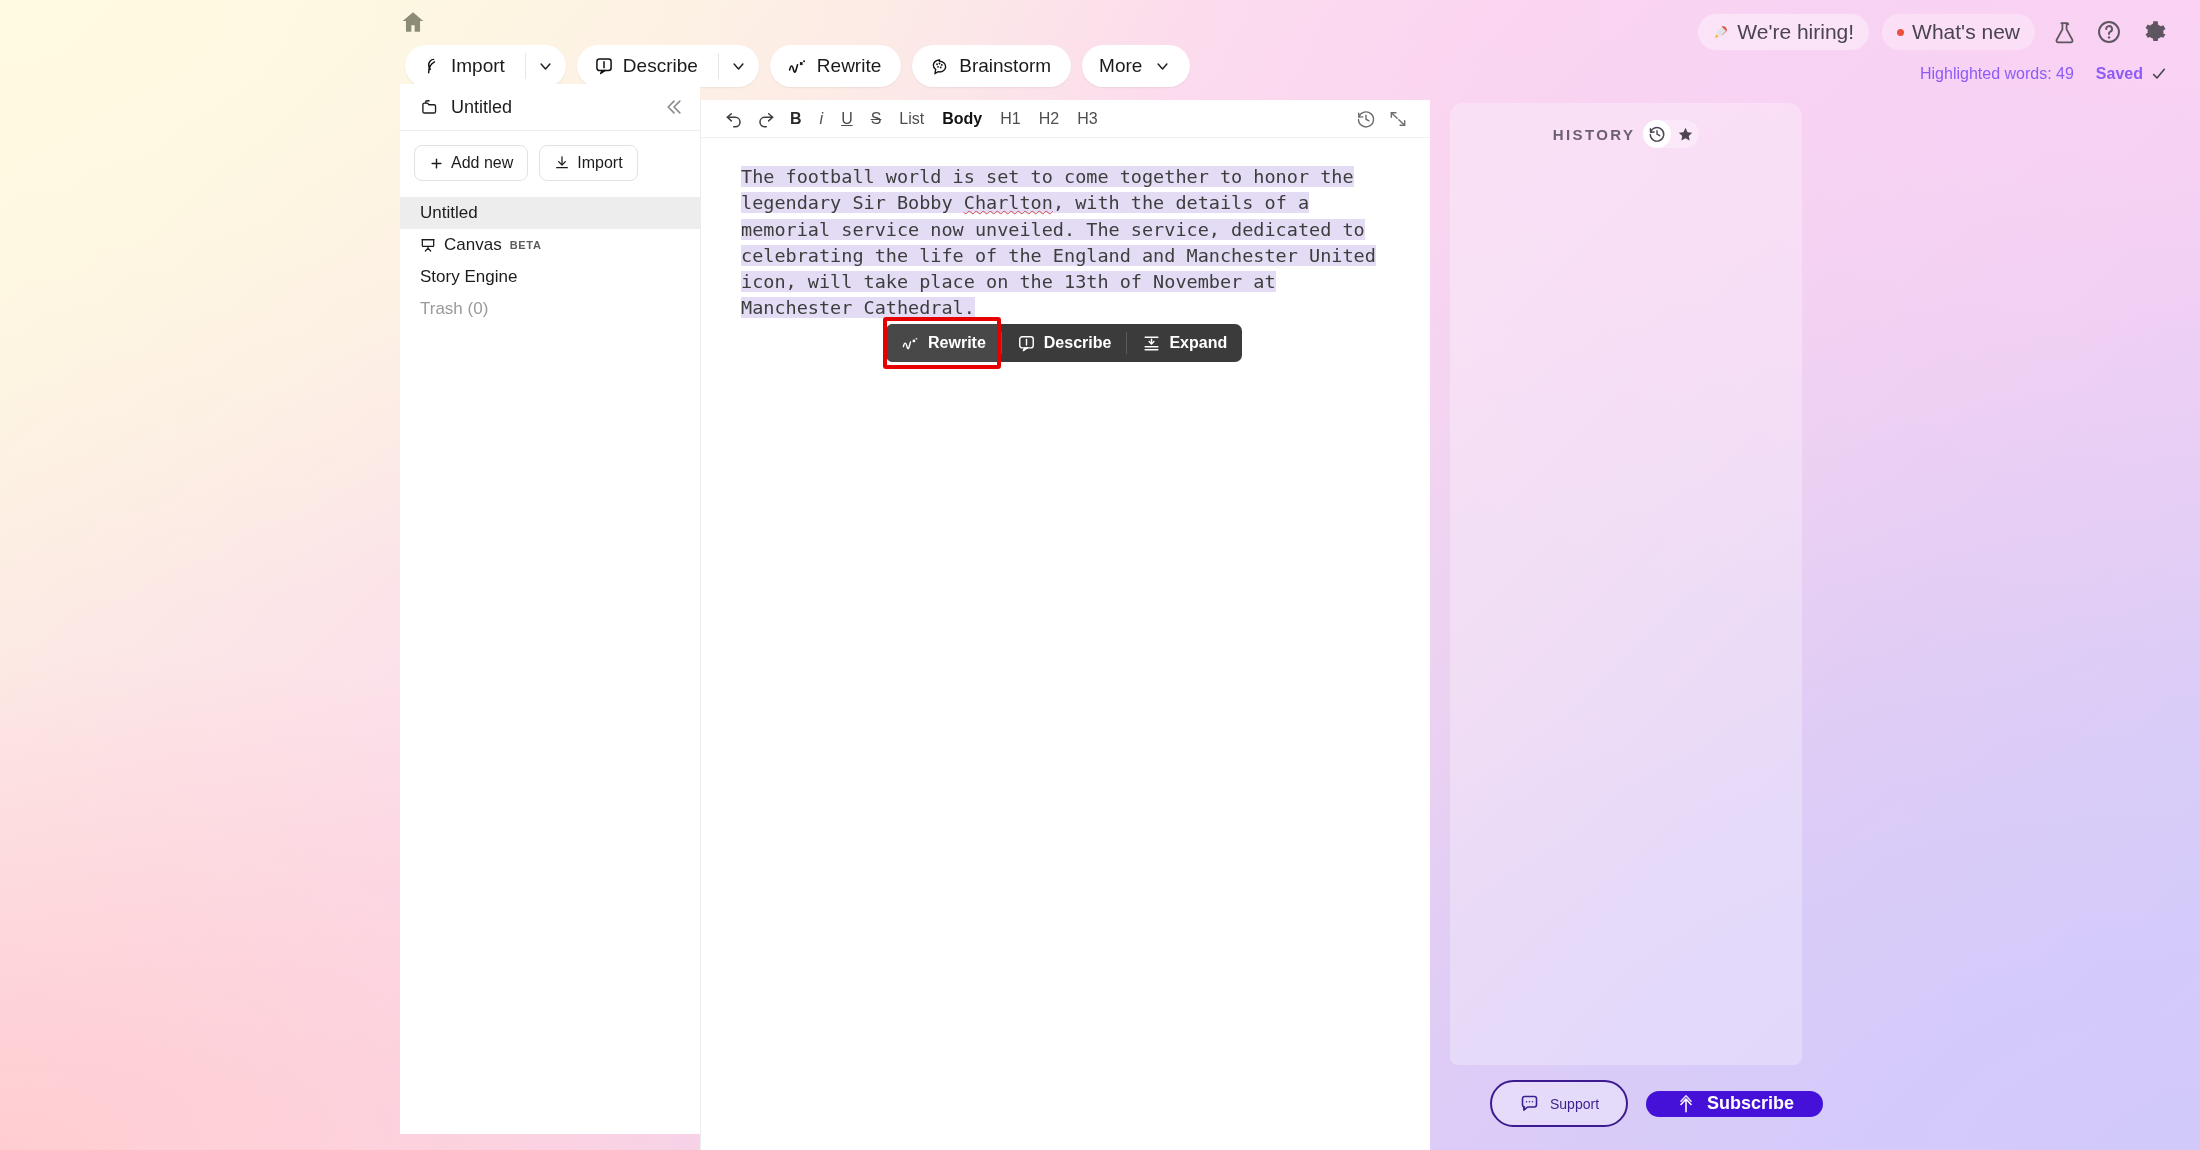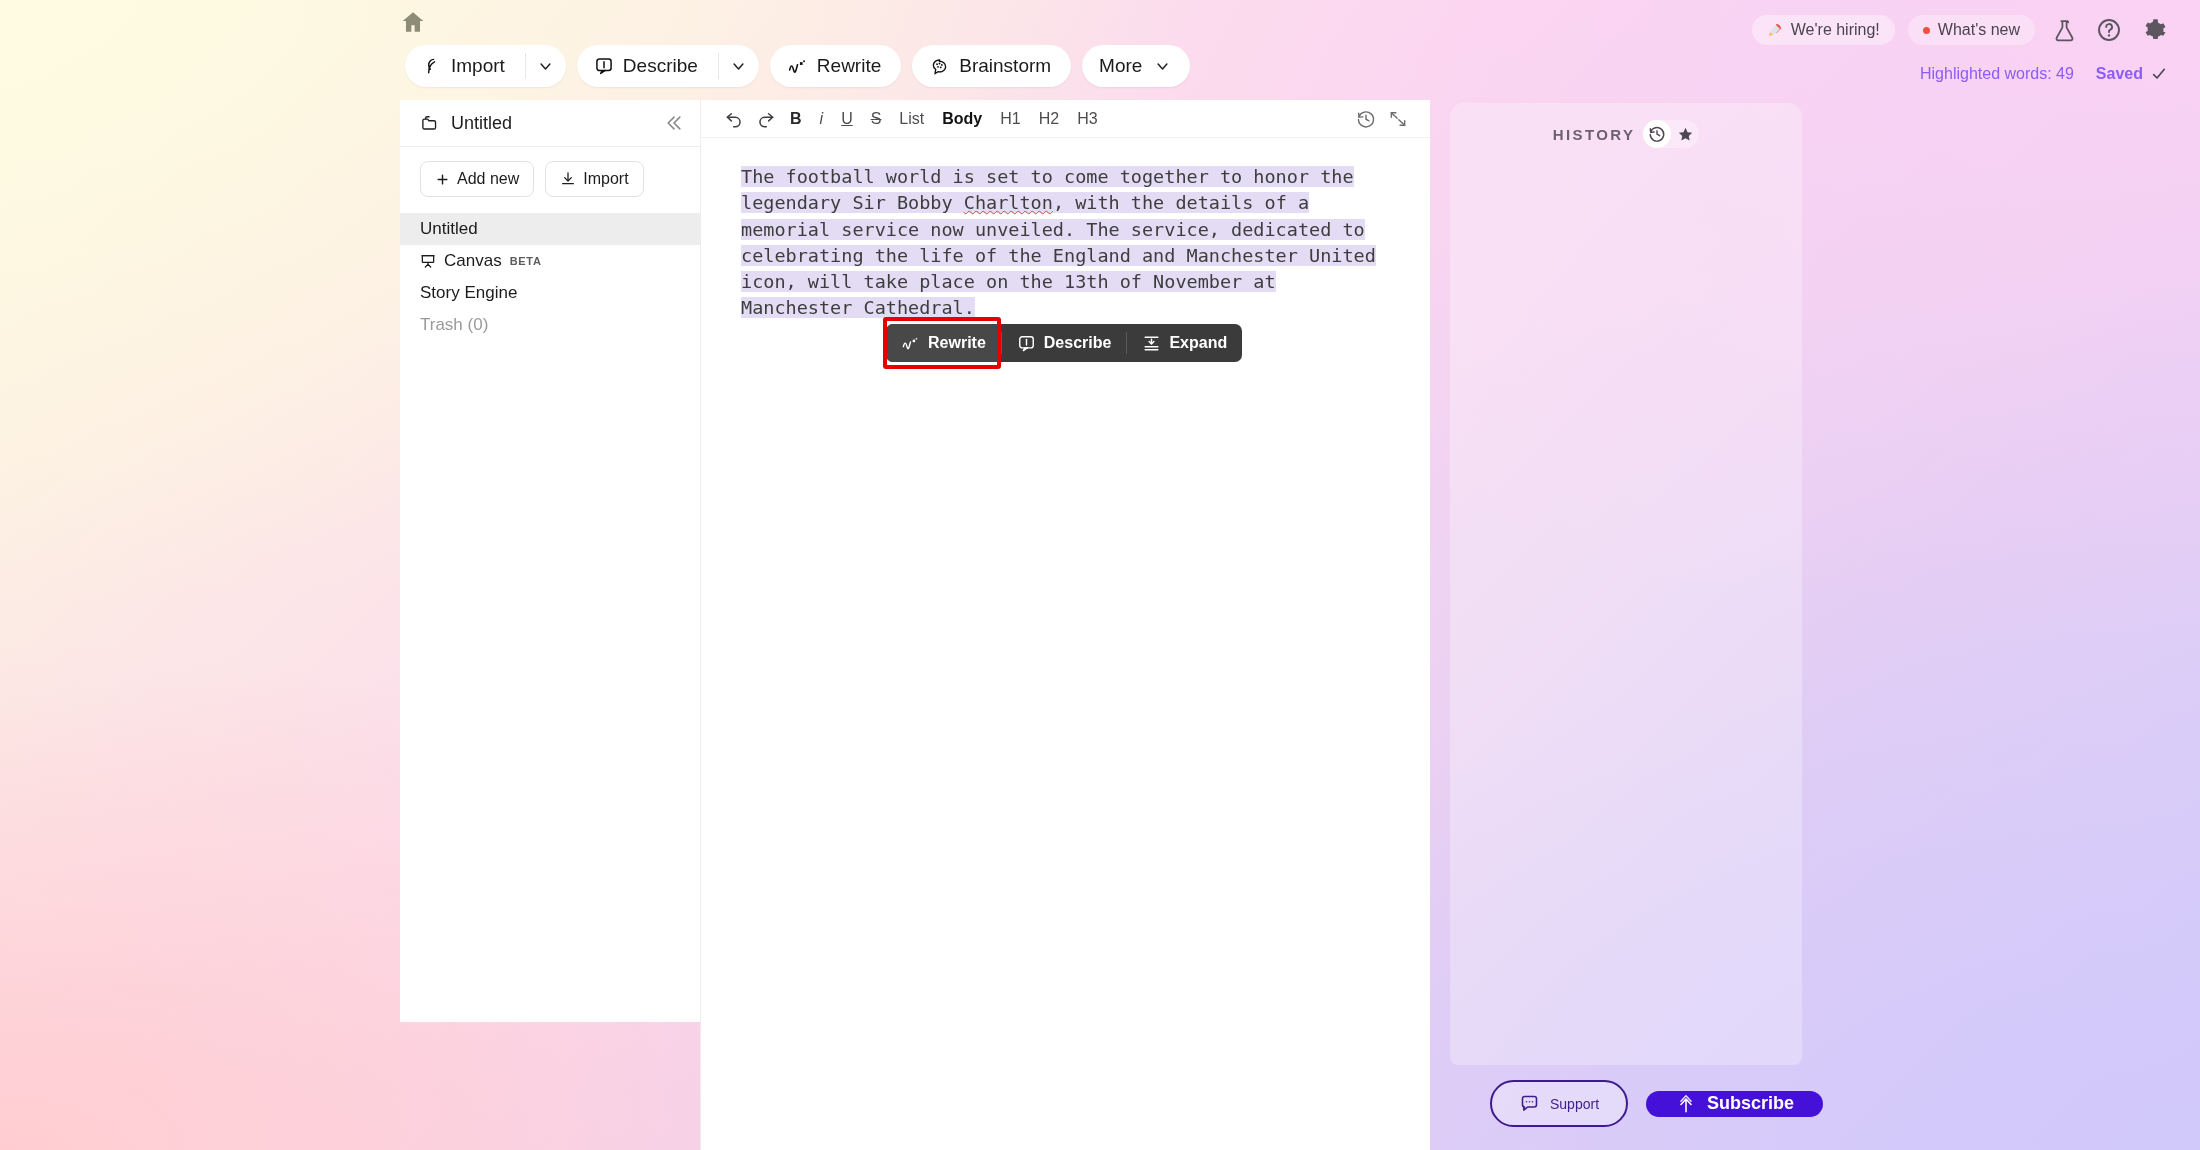--- a/index.html
+++ b/index.html
@@ -24,35 +24,35 @@
   }
   .pill-main { padding:0 20px 0 17px; display:flex; align-items:center; gap:9px;
                font-size:19px; color:#1b1b1b; height:42px; border-radius:999px; }
   .pill-split { display:flex; align-items:stretch; }
   .pill-split .sep { width:1px; background:#e6e6e6; margin:8px 0; }
   .pill-caret { width:40px; display:flex; align-items:center; justify-content:center; }
   .ic { display:inline-flex; align-items:center; justify-content:center; flex:none; }
 
   .top-right { position:absolute; right:30px; top:14px; display:flex; align-items:center; gap:13px; }
   .chip { display:flex; align-items:center; gap:8px; border-radius:999px; padding:6px 15px;
-          font-size:16px; color:#4a4450; background:rgba(255,255,255,.38); }
+          font-size:21px; color:#4a4450; background:rgba(255,255,255,.38); }
   .chip.whats-new { background:rgba(255,255,255,.30); }
   .reddot { width:7px; height:7px; border-radius:50%; background:#e8523f; display:inline-block; }
   .top-icon { width:32px; height:32px; display:flex; align-items:center; justify-content:center; }
   .status-line { position:absolute; right:33px; top:65px; display:flex; align-items:center;
                  gap:22px; font-size:16px; color:#8b5cf6; }
   .status-line .saved { display:flex; align-items:center; gap:8px;font-weight:bold; }
 
   
-  .sidebar { position:absolute; left:400px; top:100px; width:300px; height:922px; background:#fff; }
+  .sidebar { position:absolute; left:400px; top:84px; width:300px; height:1050px; background:#fff; }
   .sb-head { height:47px; display:flex; align-items:center; padding:0 16px 0 20px;
              border-bottom:1px solid #ededed; gap:11px; }
   .sb-title { font-size:18px; color:#1c1c1c; flex:1; }
   .collapse-btn { color:#8a8a8a; display:flex; align-items:center; }
-  .sb-actions { display:flex; gap:11px; padding:14px 0 16px 20px; }
+  .sb-actions { display:flex; gap:11px; padding:14px 0 16px 14px; }
   .sb-btn { display:flex; align-items:center; gap:7px; border:1px solid #e2e2e2; border-radius:8px;
             padding:8px 14px; font-size:16px; color:#1c1c1c; background:#fff; }
   .sb-list { }
   .sb-item { height:32px; display:flex; align-items:center; gap:8px; padding:0 0 0 20px;
              font-size:17px; color:#1c1c1c; }
   .sb-item.active { background:#ededed; }
   .sb-item.muted { color:#9a9a9a; }
   .beta { font-size:11px; letter-spacing:.7px; color:#5c5c5c; font-weight:700; }
 
   

